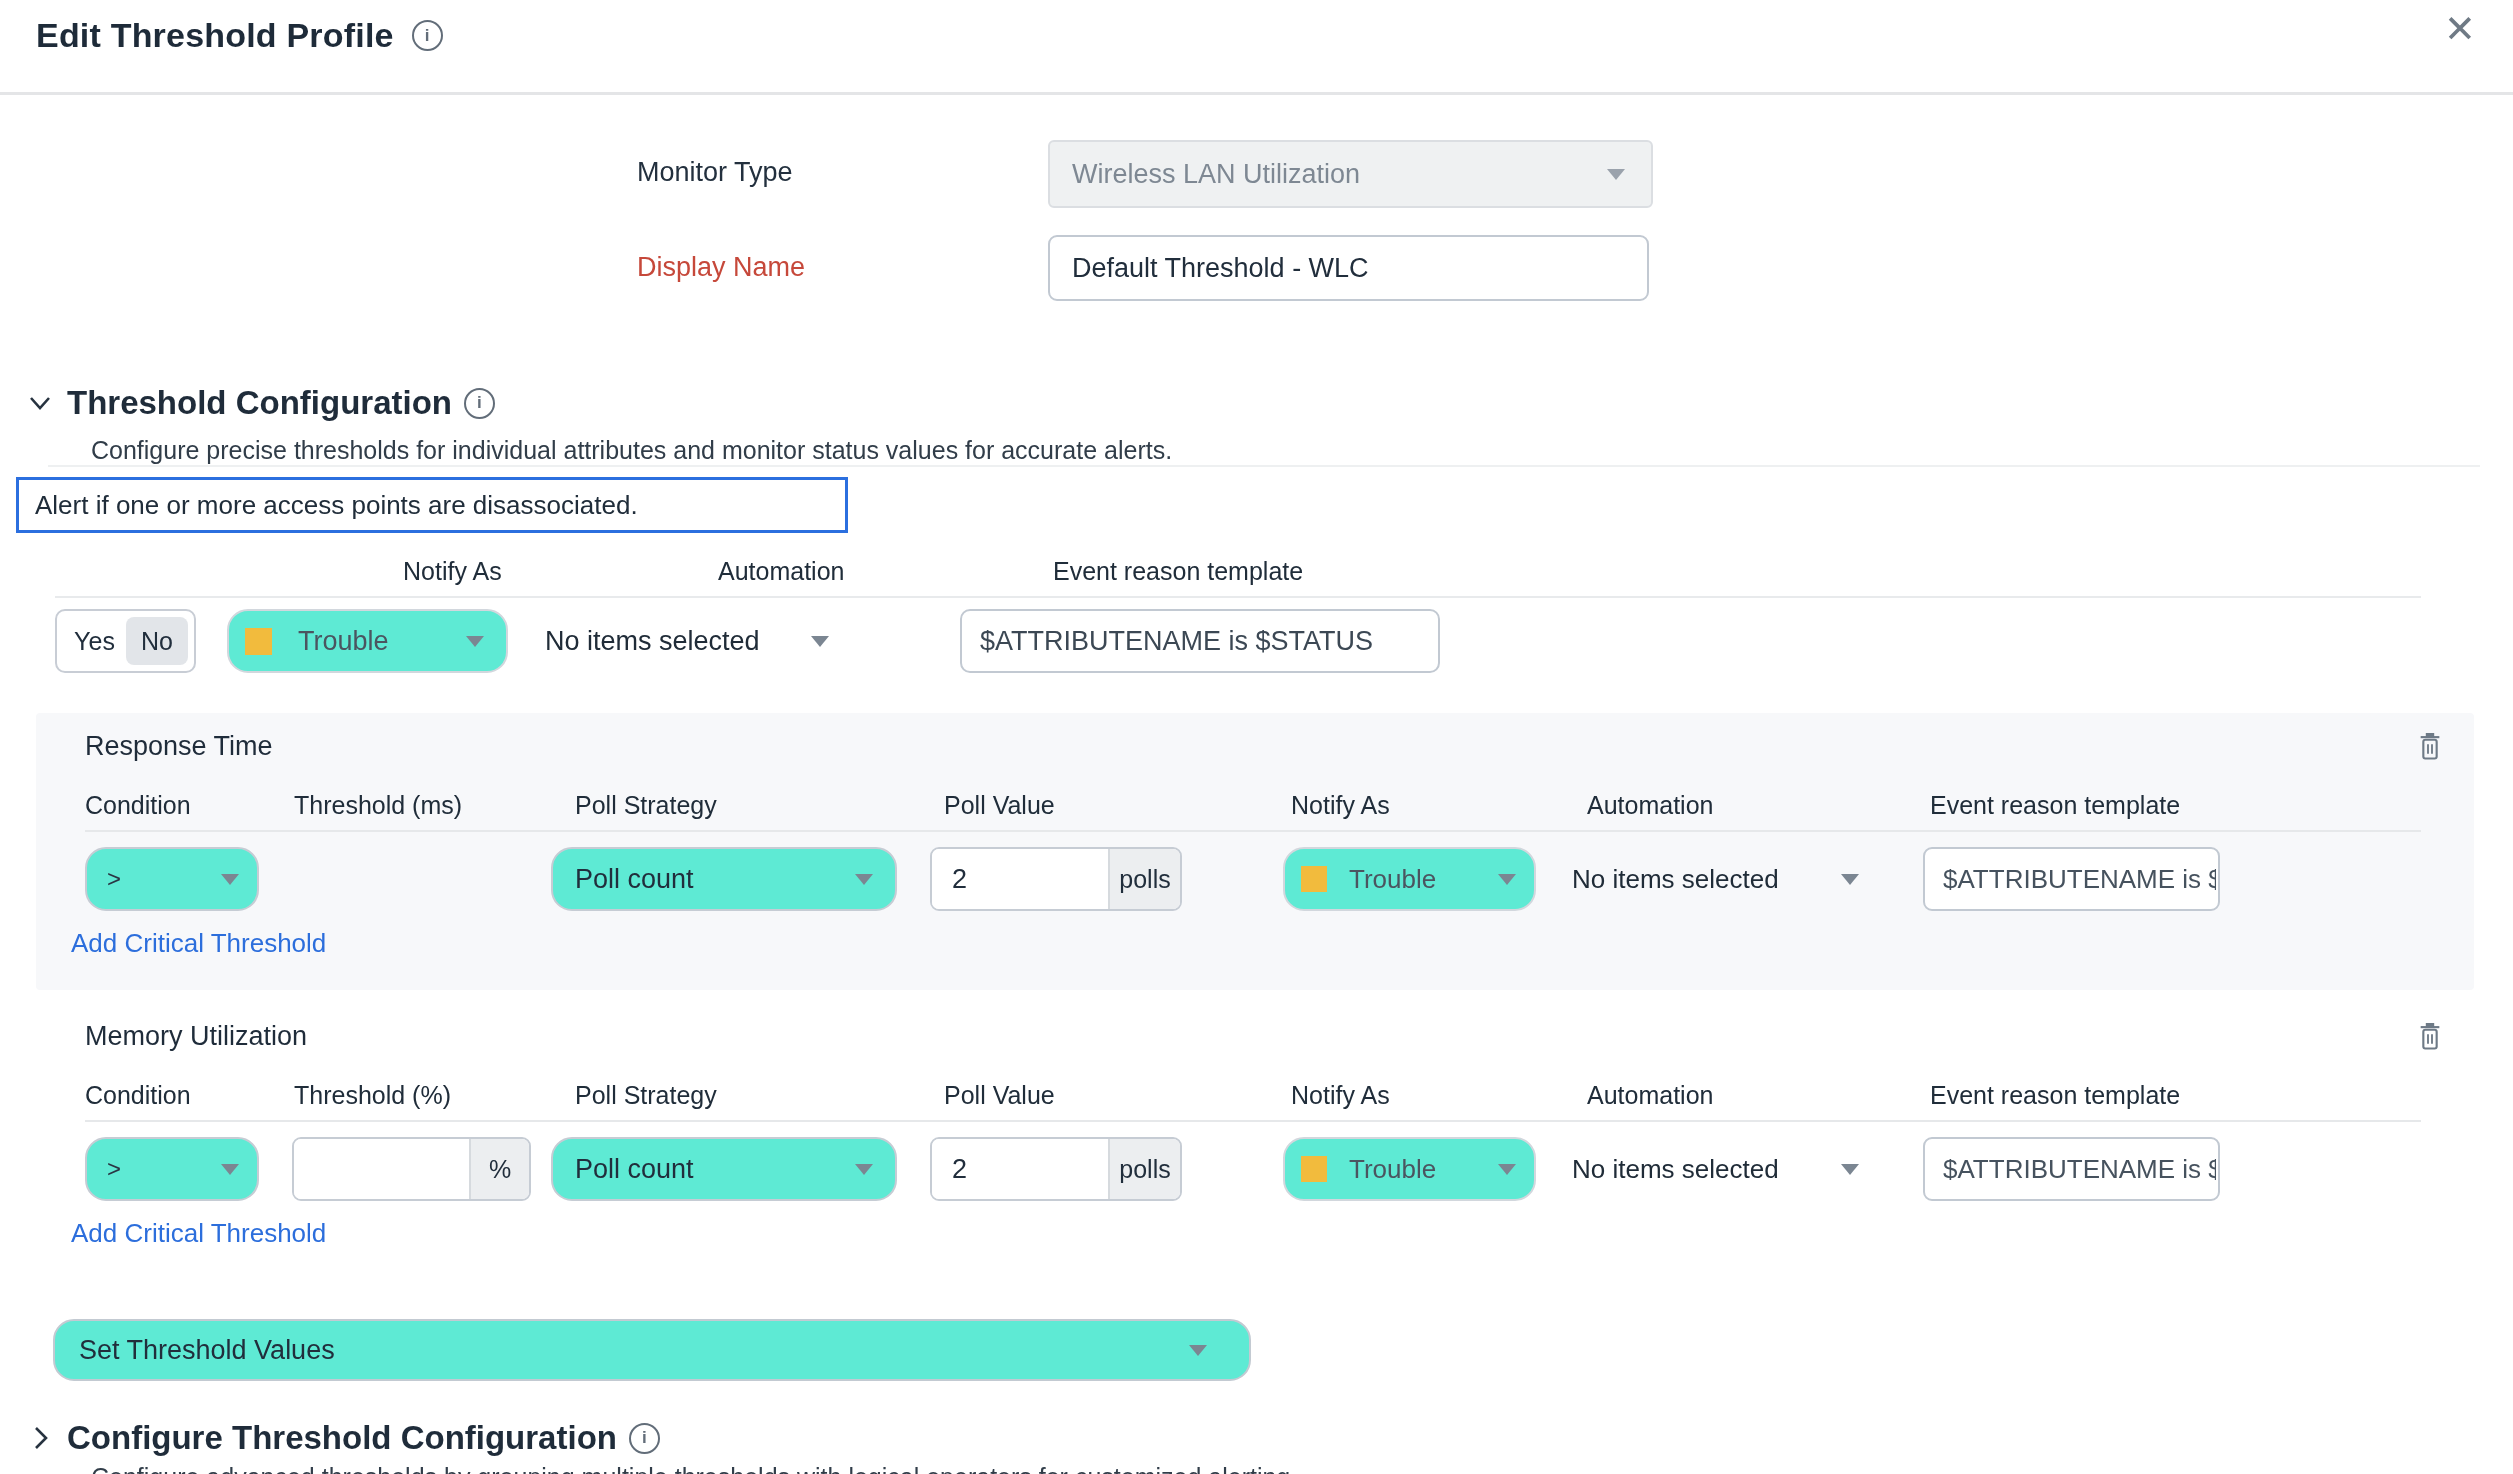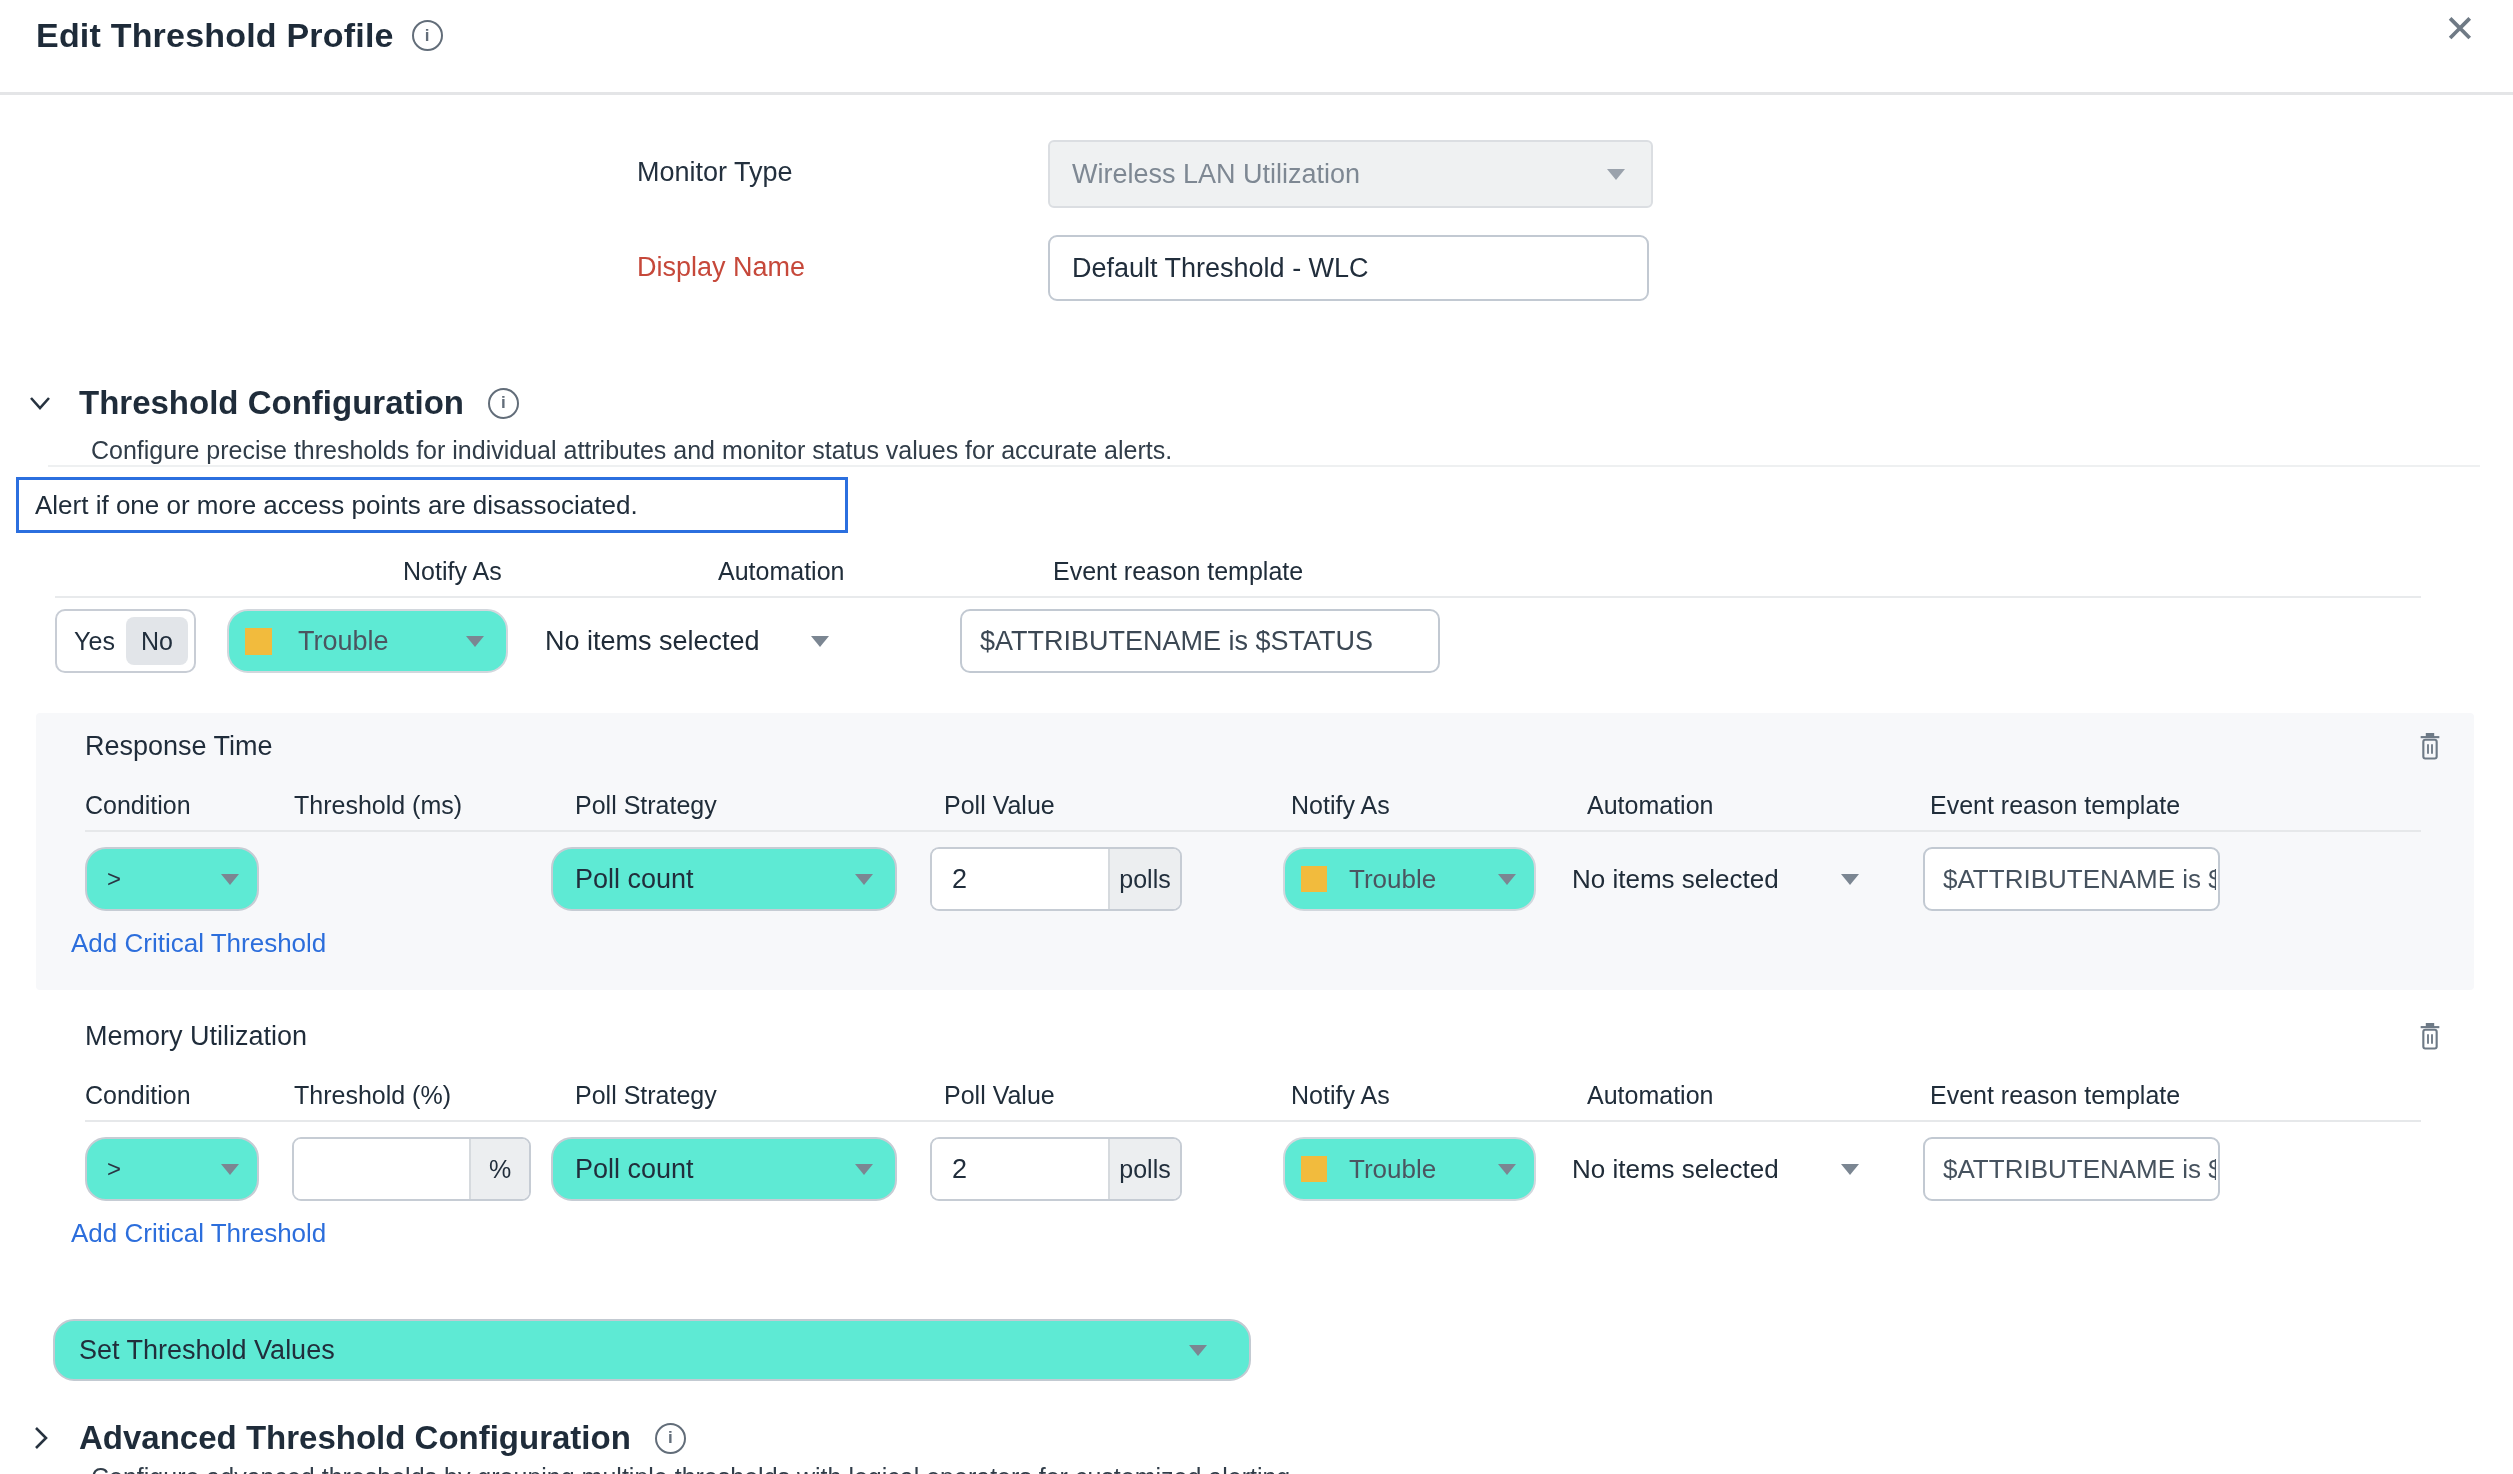--- a/index.html
+++ b/index.html
@@ -30,21 +30,21 @@
   .mt-dd{left:1048px;top:140px;width:601px;height:64px;background:#eff1f2;border-color:#dbdee2;border-radius:6px;}
   .mt-dd .dd-text{padding-left:22px;font-size:27px;color:#7e8893;}
   .mt-dd .caret{right:26px;border-top-color:#9aa2ac;}
   .text-input{
     position:absolute;box-sizing:border-box;background:#fff;border:2px solid #c2c9d2;border-radius:9px;
     font-family:"Liberation Sans",sans-serif;font-size:27px;color:#212e3c;outline:none;
   }
   .dn-input{left:1048px;top:235px;width:601px;height:66px;padding-left:22px;}
 
   
-  .section-head{position:absolute;display:inline-flex;align-items:center;gap:24px;}
+  .section-head{position:absolute;display:inline-flex;align-items:center;gap:12px;}
   .section-title{font-size:33px;font-weight:600;color:#1f2c3a;}
   .chev{flex:0 0 auto;}
   .section-sub{position:absolute;left:91px;font-size:25px;color:#313d49;}
   .tc-head{left:25px;top:384px;}
   .tc-sub{top:436px;}
   .tc-divider{position:absolute;top:465px;left:48px;width:2432px;height:2px;background:#eef0f1;}
 
   
   .alert-box{
     position:absolute;left:16px;top:477px;width:810px;height:50px;
@@ -305,17 +305,17 @@
 
 <div class="dd abs set-dd">
   <span class="dd-text">Set Threshold Values</span>
   <span class="caret"></span>
 </div>
 
 <div class="section-head adv-head">
   <svg class="chev icon" width="30" height="30" viewBox="0 0 30 30">
     <polyline points="11,5 21,15 11,25" fill="none" stroke="#273340" stroke-width="2.6"></polyline>
   </svg>
-  <span class="section-title">Advanced Threshold Configuration</span>
+  <span class="section-title">Configure Threshold Configuration</span>
   <span class="info-icon">i</span>
 </div>
 <div class="section-sub adv-sub">Configure advanced thresholds by grouping multiple thresholds with logical operators for customized alerting.</div>
 
 
 </body></html>

